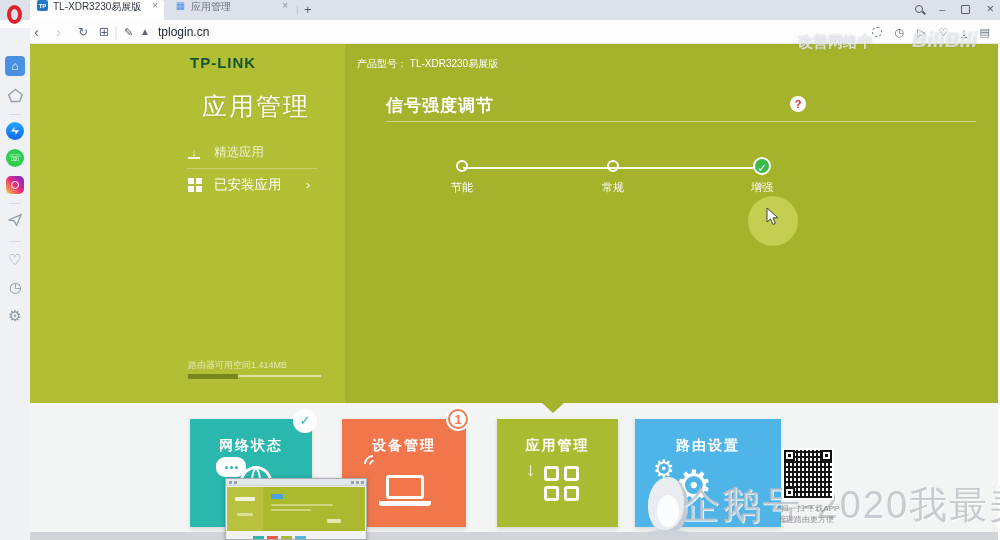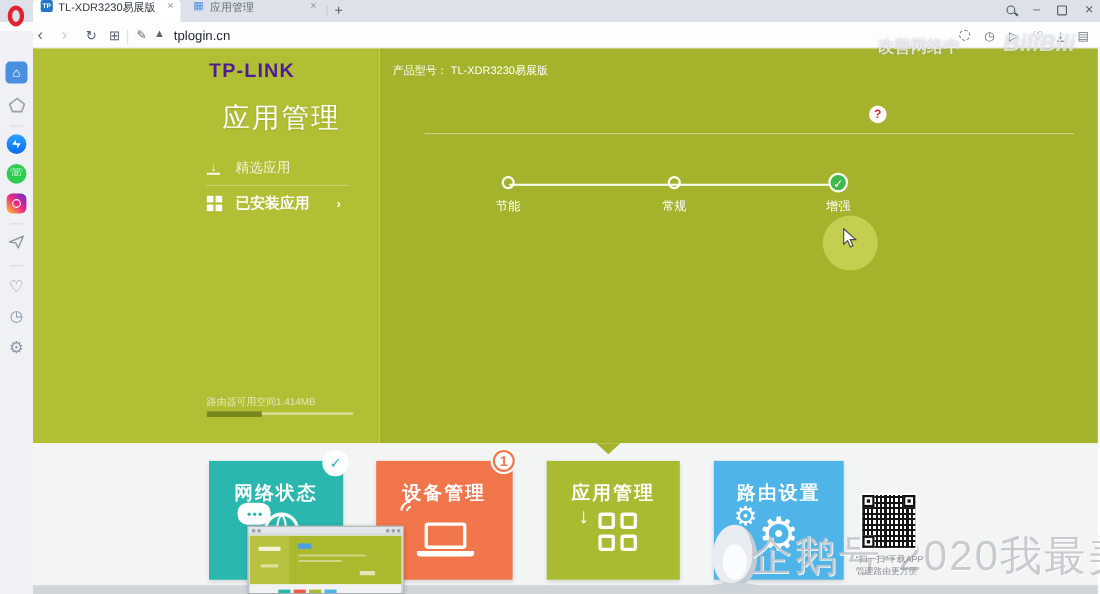--- a/index.html
+++ b/index.html
@@ -50,26 +50,26 @@
                clip-path:polygon(0 55%,45% 0,42% 40%,100% 40%,55% 100%,58% 60%); }
   .wapp { position:absolute; left:6px; width:18px; height:18px; border-radius:50%; background:#2ecc51;
           color:#fff; font-size:10px; line-height:18px; text-align:center; }
   .insta { position:absolute; left:6px; width:18px; height:18px; border-radius:5px;
            background:linear-gradient(45deg,#f9ce34,#ee2a7b,#6228d7); }
   .insta-ring { position:absolute; left:5px; top:5px; width:8px; height:8px; border:1.5px solid #fff; border-radius:50%; }
 
   
   .panel-left { position:absolute; left:30px; top:44px; width:315px; height:359px; background:#b2be34; }
   .panel-main { position:absolute; left:345px; top:44px; width:653px; height:359px; background:#a5b32c; }
-  .brand { position:absolute; left:160px; top:10px; color:#4c1d95; font-weight:bold; font-size:18px; letter-spacing:1px; }
+  .brand { position:absolute; left:160px; top:10px; color:#14532d; font-weight:bold; font-size:15px; letter-spacing:1px; }
   .nav-title { position:absolute; left:172px; top:46px; color:#fff; font-size:25px; letter-spacing:2px;
                text-shadow:0 1px 2px rgba(0,0,0,.12); }
   .menu-item { position:absolute; left:158px; display:flex; align-items:center; color:rgba(255,255,255,.8);
                font-size:12.5px; cursor:default; }
-  .menu-item.current { color:#fff; font-weight:bold; font-size:13.5px; }
+  .menu-item.current { color:#fff; font-weight:normal; font-size:13.5px; }
   .dl-icon { width:12px; height:12px; margin-right:14px; color:rgba(255,255,255,.85);
              font-size:11px; line-height:10px; text-align:center; border-bottom:2px solid rgba(255,255,255,.85); }
   .grid4 { width:14px; height:14px; margin-right:12px; display:grid; grid-template-columns:6px 6px; gap:2px; }
   .grid4 i { display:block; width:6px; height:6px; background:#fff; }
   .menu-arrow { position:absolute; left:118px; font-size:12px; color:#fff; }
   .menu-div { position:absolute; left:157px; top:124px; width:130px; height:1px; background:rgba(255,255,255,.3); }
   .storage-text { position:absolute; left:158px; top:315px; font-size:9px; color:rgba(255,255,255,.65); }
   .storage-bar { position:absolute; left:158px; top:330px; width:133px; height:5px; }
   .storage-track { position:absolute; left:0; top:1px; width:133px; height:2px; background:rgba(255,255,255,.55); }
   .storage-fill { position:absolute; left:0; top:0; width:50px; height:5px; background:#79861f; }
@@ -90,21 +90,21 @@
 
   .hl-circle { position:absolute; left:403px; top:152px; width:50px; height:50px; border-radius:50%;
                background:#c9d257; opacity:.85; }
 
   
   .bottom-zone { position:absolute; left:30px; top:403px; width:968px; height:137px; background:#f3f4f4; }
   .notch { position:absolute; left:542px; top:403px; width:0; height:0;
            border-left:11px solid transparent; border-right:11px solid transparent; border-top:10px solid #a5b32c; }
   .card { position:absolute; top:419px; height:108px; box-shadow:0 2px 4px rgba(0,0,0,.12); }
   .card-label { position:absolute; left:0; top:18px; width:100%; text-align:center; color:#fff;
-                font-size:17px; font-weight:bold; letter-spacing:2px; }
+                font-size:14px; font-weight:bold; letter-spacing:2px; }
   .badge { position:absolute; width:24px; height:24px; border-radius:50%; background:#fff; text-align:center;
            font-size:13px; font-weight:bold; line-height:24px; }
   .badge.b1 { left:103px; top:-10px; color:#29b7ae; }
   .badge.b2 { left:106px; top:-10px; width:20px; height:20px; line-height:18px; color:#ef7a4e;
               border:2px solid #ef7a4e; box-shadow:0 0 0 2px #fff; }
   
   .bubble { position:absolute; left:26px; top:38px; width:30px; height:20px; background:#fff; border-radius:9px;
             display:flex; align-items:center; justify-content:center; gap:2px; }
   .bubble i { width:3px; height:3px; border-radius:50%; background:#29b7ae; }
   .bubble:after { content:""; position:absolute; left:5px; bottom:-4px; border:4px solid transparent; border-top-color:#fff; }
@@ -255,20 +255,21 @@
     </div>
     <div class="storage-text">路由器可用空间1.414MB</div>
     <div class="storage-bar">
       <i class="storage-track"></i>
       <i class="storage-fill"></i>
     </div>
   </div>
 
   <div class="panel-main">
     <div class="product-line">产品型号：  TL-XDR3230易展版</div>
+    <div class="section-title">信号强度调节</div>
     <div class="help-dot">?</div>
     <div class="title-rule"></div>
 
     <div class="slider-line"></div>
     <div class="stop" style="left:111px;"></div>
     <div class="stop" style="left:262px;"></div>
     <div class="stop sel" style="left:408px;">✓</div>
     <div class="stop-label" style="left:95px;">节能</div>
     <div class="stop-label" style="left:246px;">常规</div>
     <div class="stop-label" style="left:395px;">增强</div>
@@ -305,21 +306,21 @@
     <div class="card-label">应用管理</div>
     <div class="dl-arrow">↓</div>
     <div class="appgrid">
         <i></i>
         <i></i>
         <i></i>
         <i></i>
       </div>
   </div>
 
-  <div class="card" style="left:649px;width:118px;background:#4fb4e8;">
+  <div class="card" style="left:635px;width:146px;background:#4fb4e8;">
     <div class="card-label">路由设置</div>
     <div class="gear-s">⚙</div>
     <div class="gear-l">⚙</div>
   </div>
 
   <div class="qr">
     <div class="qr-inner">
       <i class="finder" style="left:0;top:0;"></i>
       <i class="finder" style="right:0;top:0;"></i>
       <i class="finder" style="left:0;bottom:0;"></i>

